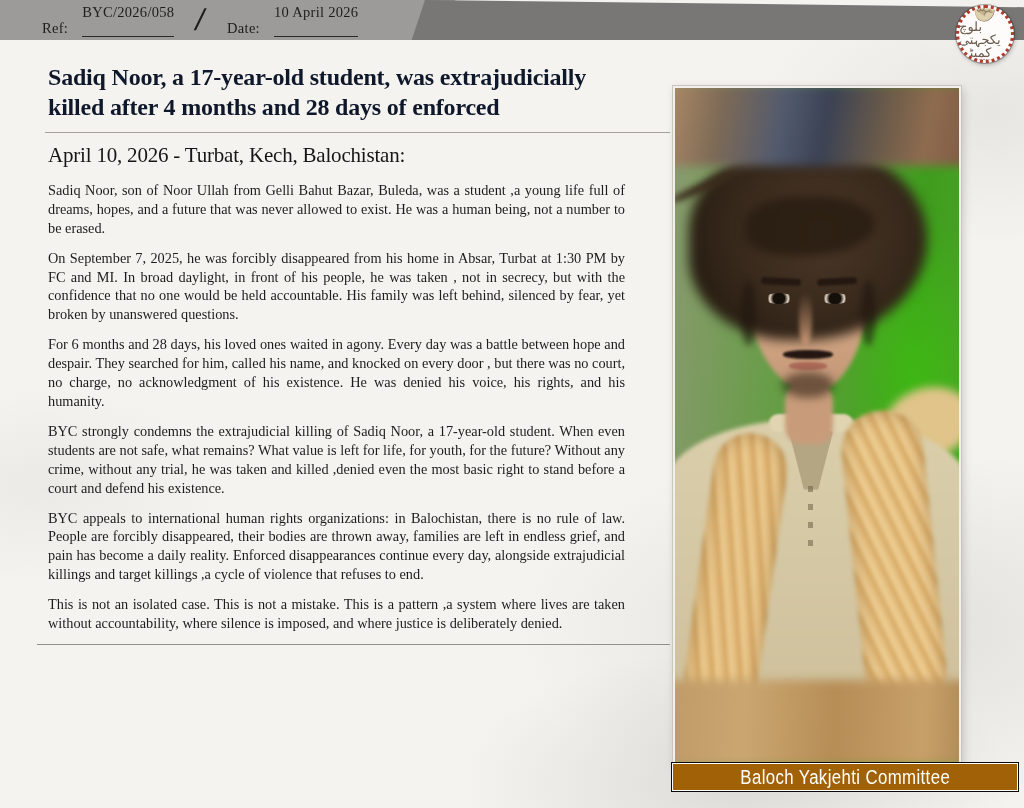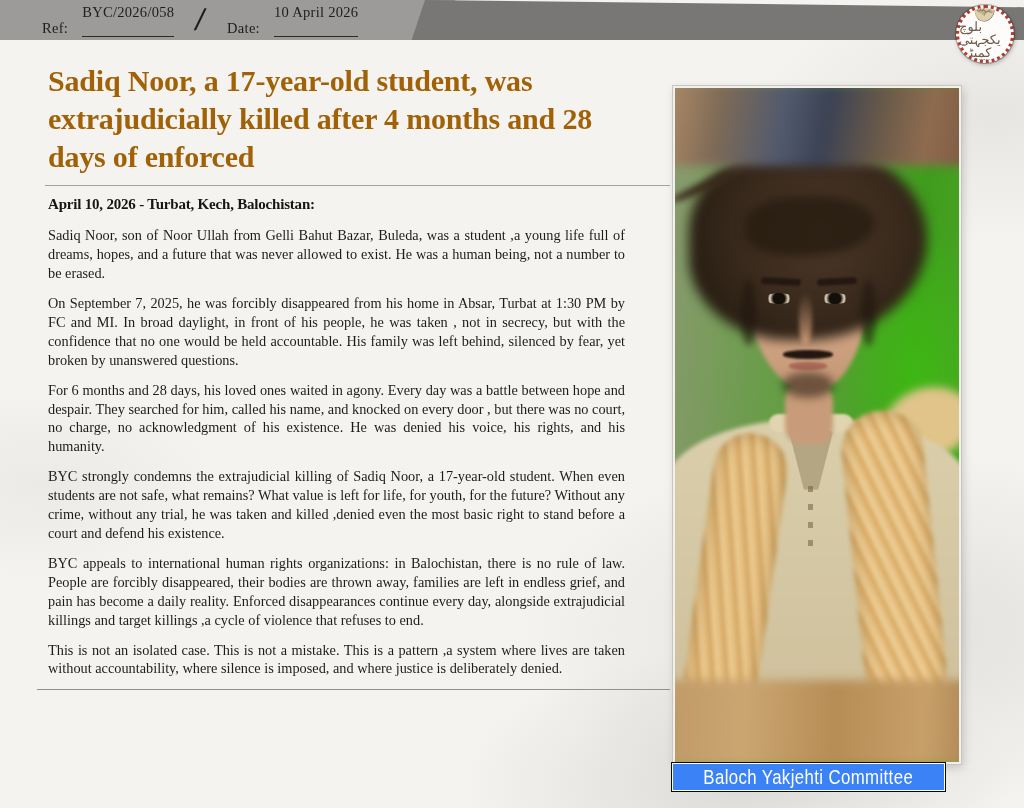--- a/index.html
+++ b/index.html
@@ -47,25 +47,25 @@
     display:flex; flex-direction:column; align-items:center; justify-content:center;
     overflow:hidden;
   }
   .logo-fist{ font-size:20px; line-height:1; filter:grayscale(.8) contrast(1.1); transform:translateY(1px); }
   .logo-script{ font-size:13px; color:#6b5a4c; line-height:1; letter-spacing:1px; }
   .logo-text{ font-size:8px; color:#5a4a3e; font-style:italic; font-family:Liberation Serif, serif; line-height:1.1; }
 
   
   .article{ position:absolute; left:48px; top:62px; width:577px; }
   .headline{
-    font-size:30px; line-height:1.27; font-weight:bold; color:#a16207;
+    font-size:24px; line-height:1.27; font-weight:bold; color:#0f172a;
     letter-spacing:-.2px;
   }
   .rule{ border:none; border-top:1.6px solid #a5a29d; margin:9px 0 0 -3px; width:625px; }
-  .dateline{ font-size:15px; font-weight:bold; color:#171615; margin-top:10px; letter-spacing:-.2px; }
+  .dateline{ font-size:21px; font-weight:normal; color:#171615; margin-top:10px; letter-spacing:-.2px; }
   .body-copy{ margin-top:13px; }
   .body-copy p{
     font-size:14.3px; line-height:18.9px; color:#1d1c1a;
     text-align:justify; margin-bottom:11px;
   }
   .rule-bottom{ border:none; border-top:1.4px solid #93918c; margin:6px 0 0 -11px; width:633px; }
 
   
   .photo-frame{
     position:absolute; left:673px; top:86px; width:288px; height:678px;
@@ -129,22 +129,22 @@
   }
   .pc-shoulder-r{ left:208px; top:300px; width:90px; height:70px; background:#e0c489; border-radius:50%; transform:rotate(-18deg); filter:blur(4px); }
   .pc-botblur{
     left:-6px; bottom:-4px; width:300px; height:86px;
     background:linear-gradient(92deg,#c09a67 0%,#cba671 25%,#b68d55 55%,#c79f68 85%,#ae8856 100%);
     filter:blur(5px);
   }
 
   
   .photo-caption{
-    position:absolute; left:672px; top:763px; width:273px; height:28px;
-    background:#3b82f6; border:1.5px solid #ffffff; outline:1px solid #0a0a0a;
+    position:absolute; left:672px; top:763px; width:346px; height:28px;
+    background:#a16207; border:1.5px solid #ffffff; outline:1px solid #0a0a0a;
     display:flex; align-items:center; justify-content:center;
   }
   .photo-caption span{
     color:#fff; font-family:"Liberation Sans", sans-serif;
     font-size:17.5px; letter-spacing:.4px;
     transform:scale(.96,1.18); white-space:nowrap;
   }
 </style>
 </head>
 <body>

